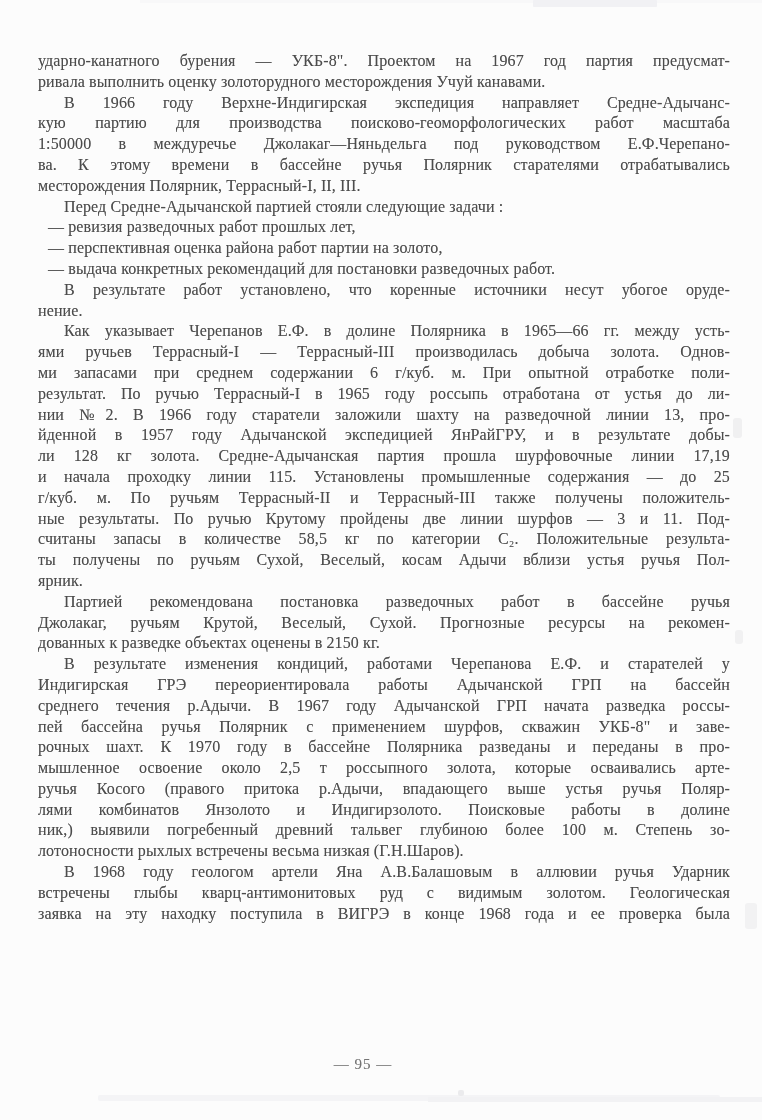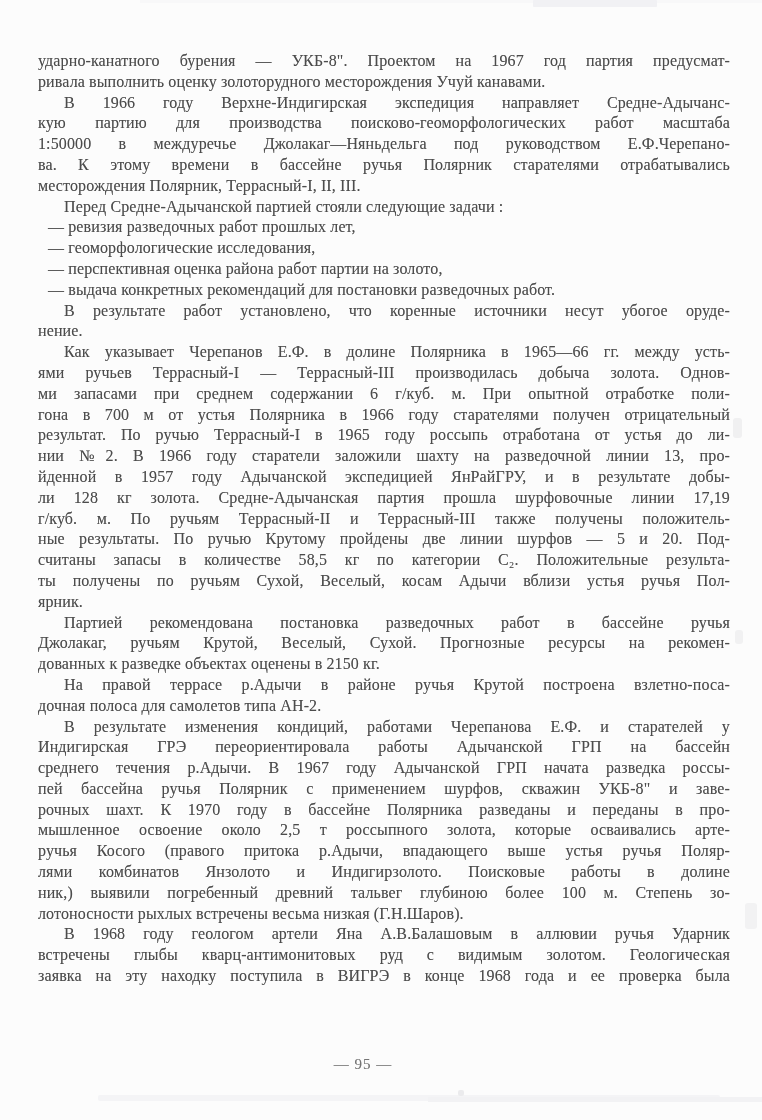--- a/index.html
+++ b/index.html
@@ -77,55 +77,48 @@
         <div class="line">ва. К этому времени в бассейне ручья Полярник старателями отрабатывались</div>
         <div class="line endline">месторождения Полярник, Террасный-I, II, III.</div>
       </div>
       <div class="para indent">
         <div class="line endline">Перед Средне-Адычанской партией стояли следующие задачи :</div>
       </div>
       <div class="para dash-item">
         <div class="line endline">— ревизия разведочных работ прошлых лет,</div>
       </div>
       <div class="para dash-item">
-        <div class="line endline">— геоморфологические исследования,</div>
-      </div>
-      <div class="para dash-item">
         <div class="line endline">— перспективная оценка района работ партии на золото,</div>
       </div>
       <div class="para dash-item">
         <div class="line endline">— выдача конкретных рекомендаций для постановки разведочных работ.</div>
       </div>
       <div class="para indent">
         <div class="line">В результате работ установлено, что коренные источники несут убогое оруде-</div>
         <div class="line endline">нение.</div>
       </div>
       <div class="para indent">
         <div class="line">Как указывает Черепанов Е.Ф. в долине Полярника в 1965—66 гг. между усть-</div>
         <div class="line">ями ручьев Террасный-I — Террасный-III производилась добыча золота. Однов-</div>
         <div class="line">ми запасами при среднем содержании 6 г/куб. м. При опытной отработке поли-</div>
-        <div class="line">гона в 700 м от устья Полярника в 1966 году старателями получен отрицательный</div>
         <div class="line">результат. По ручью Террасный-I в 1965 году россыпь отработана от устья до ли-</div>
         <div class="line">нии №2. В 1966 году старатели заложили шахту на разведочной линии 13, про-</div>
         <div class="line">йденной в 1957 году Адычанской экспедицией ЯнРайГРУ, и в результате добы-</div>
         <div class="line">ли 128 кг золота. Средне-Адычанская партия прошла шурфовочные линии 17,19</div>
+        <div class="line">и начала проходку линии 115. Установлены промышленные содержания — до 25</div>
         <div class="line">г/куб. м. По ручьям Террасный-II и Террасный-III также получены положитель-</div>
-        <div class="line">ные результаты. По ручью Крутому пройдены две линии шурфов — 5 и 20. Под-</div>
+        <div class="line">ные результаты. По ручью Крутому пройдены две линии шурфов — 3 и 11. Под-</div>
         <div class="line">считаны запасы в количестве 58,5 кг по категории С₂. Положительные результа-</div>
         <div class="line">ты получены по ручьям Сухой, Веселый, косам Адычи вблизи устья ручья Пол-</div>
         <div class="line endline">ярник.</div>
       </div>
       <div class="para indent">
         <div class="line">Партией рекомендована постановка разведочных работ в бассейне ручья</div>
         <div class="line">Джолакаг, ручьям Крутой, Веселый, Сухой. Прогнозные ресурсы на рекомен-</div>
         <div class="line endline">дованных к разведке объектах оценены в 2150 кг.</div>
-      </div>
-      <div class="para indent">
-        <div class="line">На правой террасе р.Адычи в районе ручья Крутой построена взлетно-поса-</div>
-        <div class="line endline">дочная полоса для самолетов типа АН-2.</div>
       </div>
       <div class="para indent">
         <div class="line">В результате изменения кондиций, работами Черепанова Е.Ф. и старателей у</div>
         <div class="line">Индигирская ГРЭ переориентировала работы Адычанской ГРП на бассейн</div>
         <div class="line">среднего течения р.Адычи. В 1967 году Адычанской ГРП начата разведка россы-</div>
         <div class="line">пей бассейна ручья Полярник с применением шурфов, скважин УКБ-8" и заве-</div>
         <div class="line">рочных шахт. К 1970 году в бассейне Полярника разведаны и переданы в про-</div>
         <div class="line">мышленное освоение около 2,5 т россыпного золота, которые осваивались арте-</div>
         <div class="line">ручья Косого (правого притока р.Адычи, впадающего выше устья ручья Поляр-</div>
         <div class="line">лями комбинатов Янзолото и Индигирзолото. Поисковые работы в долине</div>

